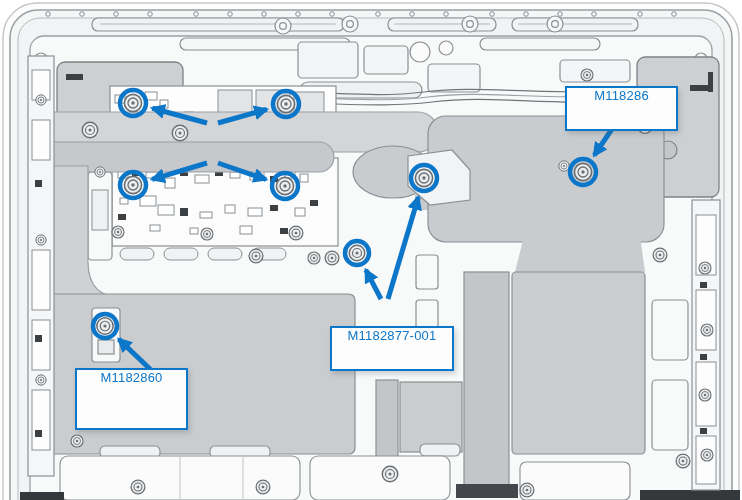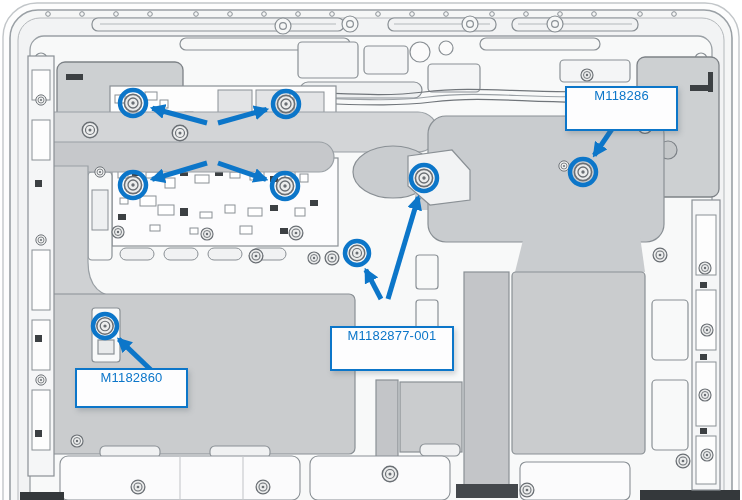--- a/index.html
+++ b/index.html
@@ -301,17 +301,17 @@
         <circle cx="105" cy="326" r="12" fill="none" stroke="#0c76c9" stroke-width="4.5"></circle>
       </g>
   </svg>
 
   <div class="callout-box" id="co1" style="left: 565px; top: 86px; width: 113px; height: 45px;">
     <span>M118286</span>
   </div>
   <div class="callout-box" id="co2" style="left: 330px; top: 297px; width: 124px; height: 45px; margin-top: 29px;">
     <span>M1182877-001</span>
   </div>
-  <div class="callout-box" id="co3" style="left: 75px; top: 368px; width: 113px; height: 40px;">
+  <div class="callout-box" id="co3" style="left: 75px; top: 368px; width: 113px; height: 62px;">
     <span>M1182860</span>
   </div>
 
 </div>
 
 </body></html>

